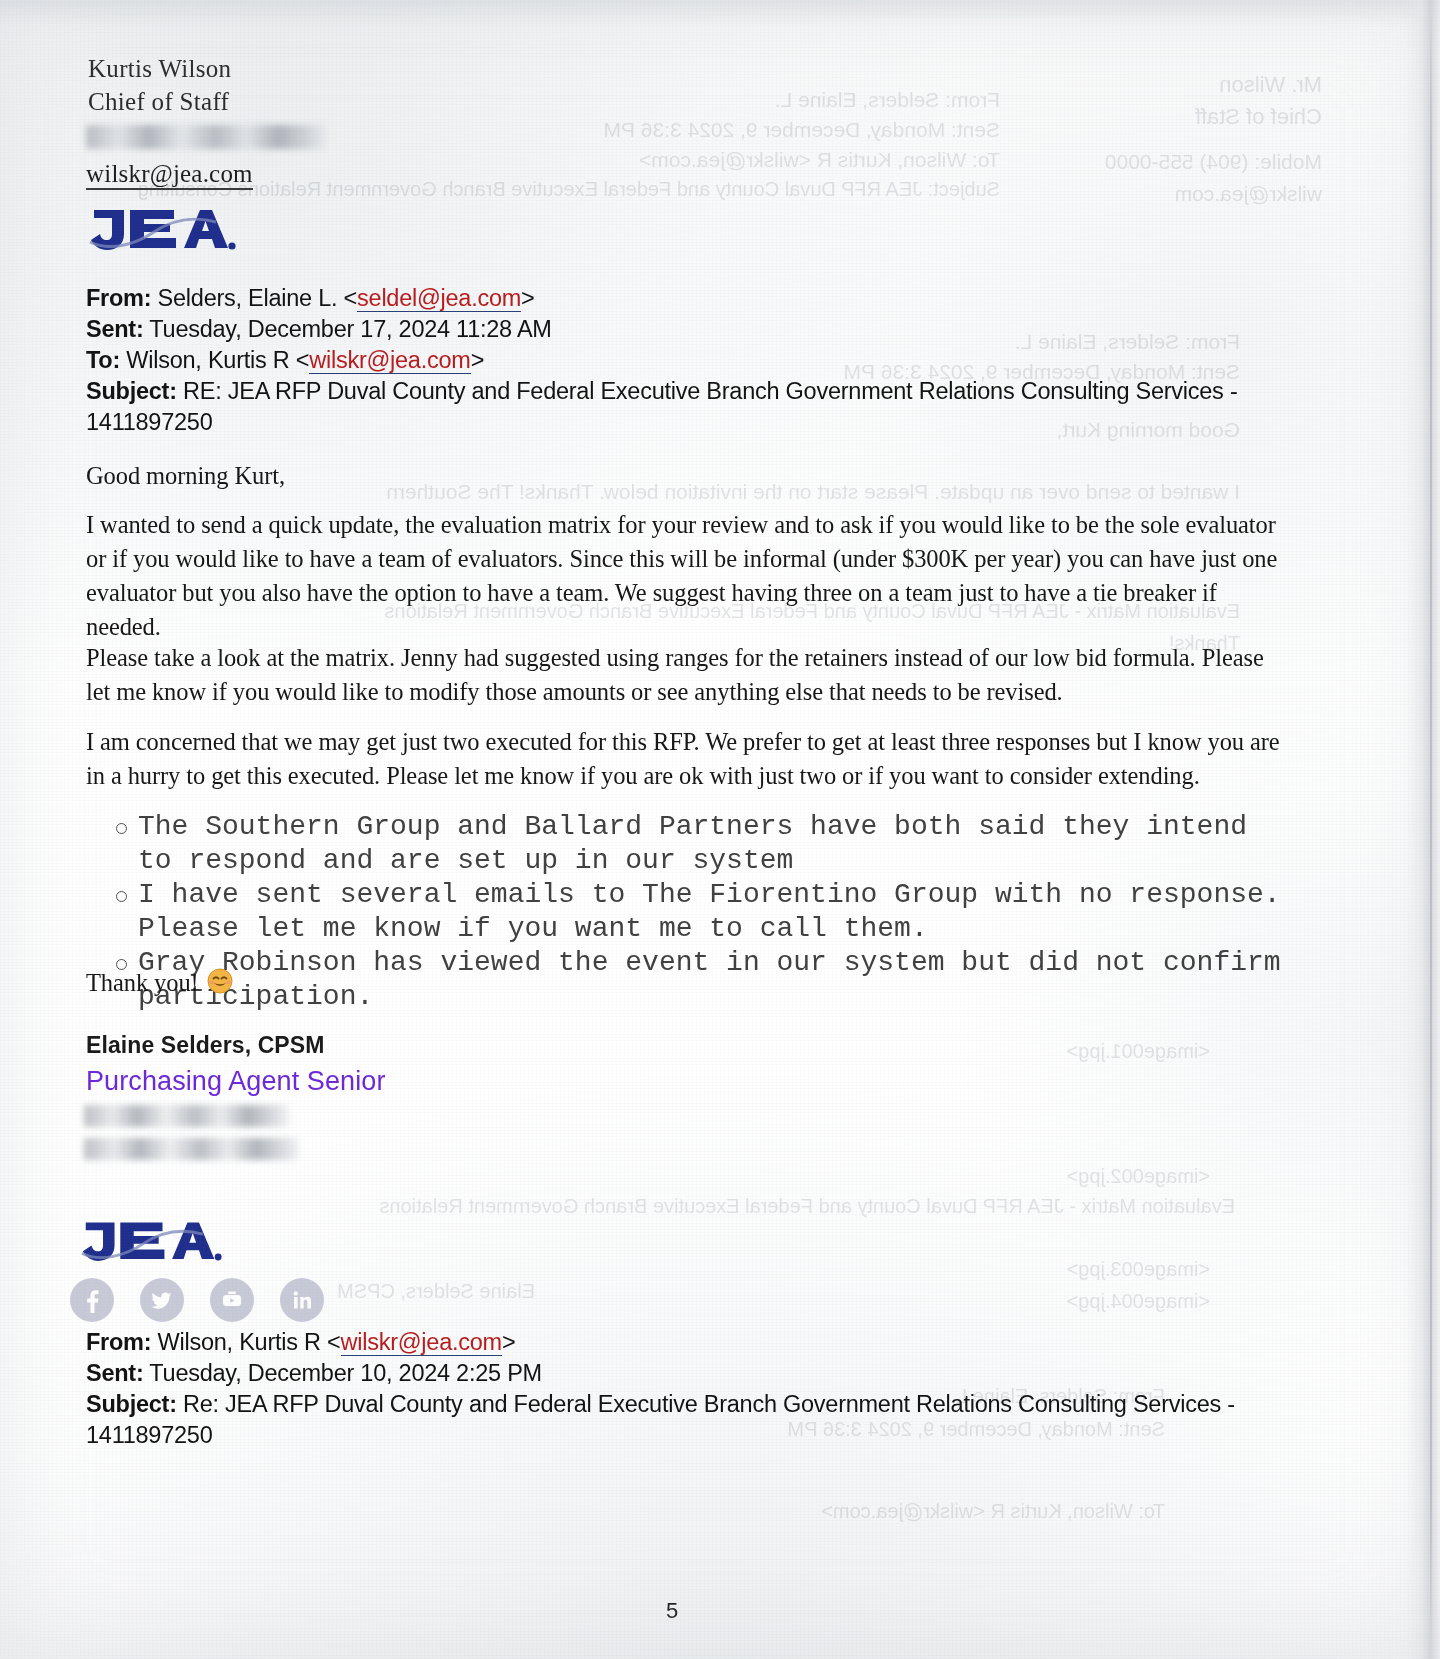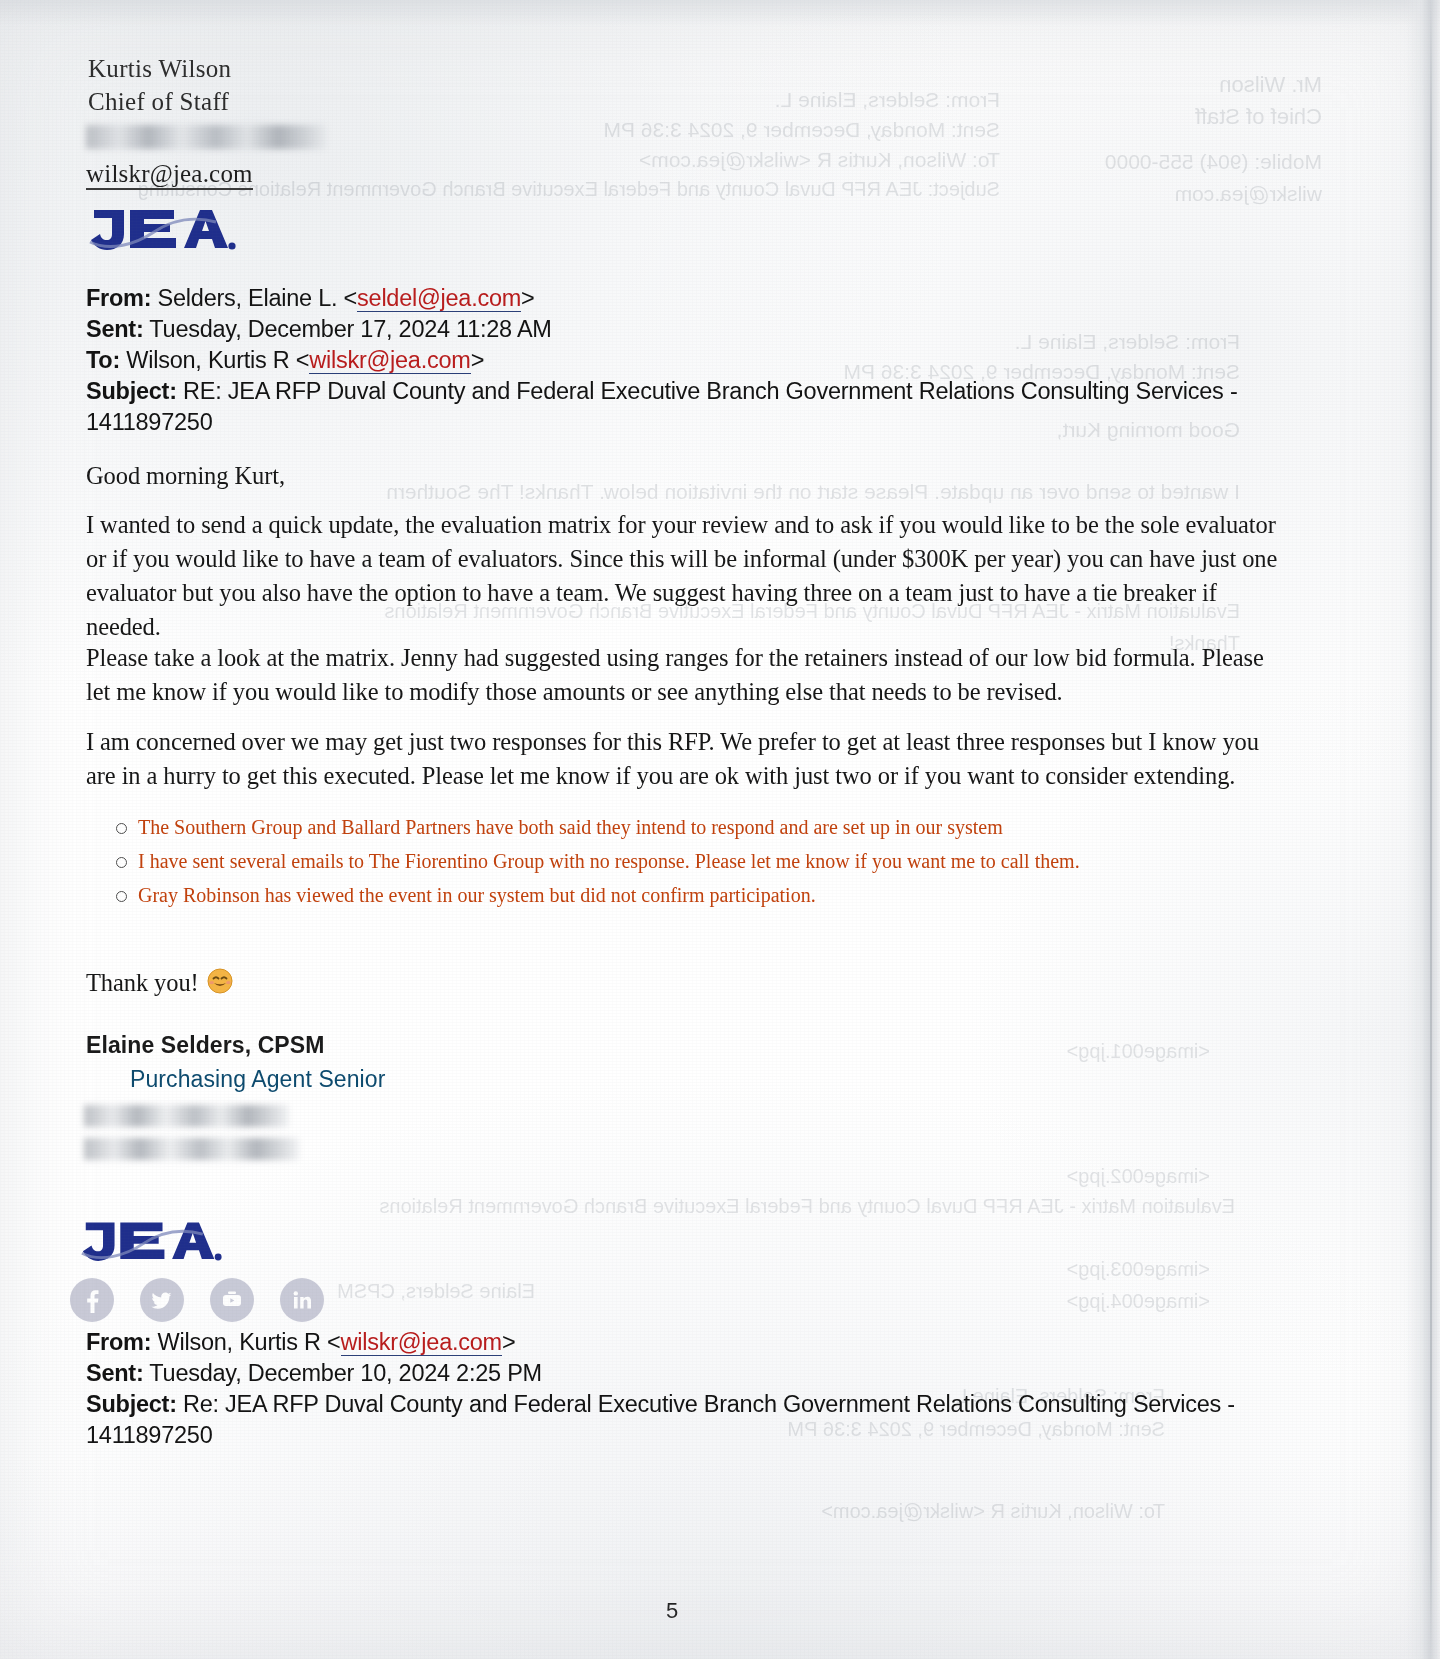--- a/index.html
+++ b/index.html
@@ -145,41 +145,40 @@
     text-align: center;
   }
   .bul-mark i {
     display: inline-block;
     width: 9px; height: 9px;
     border: 1.8px solid #4d4d4d;
     border-radius: 50%;
     vertical-align: middle;
   }
   .bul-txt {
-    font-family: Liberation Serif, serif;
-    font-size: 20px;
+    font-family: Liberation Mono, monospace;
+    font-size: 28px;
     line-height: 34px;
-    color: #c2410c;
+    color: #404040;
     width: 1150px;
   }
 
   
   .sig-name {
     font-family: "Liberation Sans", sans-serif;
     font-size: 23px;
     font-weight: bold;
     color: #1a1a1a;
     letter-spacing: 0.1px;
   }
   .sig-title {
     font-family: "Liberation Sans", sans-serif;
-    font-size: 23px;
-    color: #0c4a6e;
+    font-size: 27px;
+    color: #6d28d9;
     letter-spacing: 0.1px;
-    margin-left: 44px;
   }
 
   
   .emoji {
     display: inline-block;
     vertical-align: -3px;
     margin-left: 8px;
   }
 
   
@@ -301,21 +300,21 @@
       <span>RE: JEA RFP Duval County and Federal Executive Branch Government Relations Consulting Services - 1411897250</span>
     </div>
   </div>
 
   <div class="blk body-t" style="left:86px; top:459px; width:1200px;">Good morning Kurt,</div>
 
   <div class="blk body-t" style="left:86px; top:508px; width:1200px;">I wanted to send a quick update, the evaluation matrix for your review and to ask if you would like to be the sole evaluator or if you would like to have a team of evaluators.  Since this will be informal (under $300K per year) you can have just one evaluator but you also have the option to have a team.  We suggest having three on a team just to have a tie breaker if needed.</div>
 
   <div class="blk body-t" style="left:86px; top:641px; width:1200px;">Please take a look at the matrix. Jenny had suggested using ranges for the retainers instead of our low bid formula. Please let me know if you would like to modify those amounts or see anything else that needs to be revised.</div>
 
-  <div class="blk body-t" style="left:86px; top:725px; width:1200px;">I am concerned over we may get just two responses for this RFP. We prefer to get at least three responses but I know you are in a hurry to get this executed.  Please let me know if you are ok with just two or if you want to consider extending.</div>
+  <div class="blk body-t" style="left:86px; top:725px; width:1200px;">I am concerned that we may get just two executed for this RFP. We prefer to get at least three responses but I know you are in a hurry to get this executed.  Please let me know if you are ok with just two or if you want to consider extending.</div>
 
   <div class="blk" style="left:104px; top:810px; width:1200px;">
     <div class="bul-row">
       <span class="bul-mark"><i></i></span>
       <span class="bul-txt">The Southern Group and Ballard Partners have both said they intend to respond and are set up in our system</span>
     </div>
     <div class="bul-row">
       <span class="bul-mark"><i></i></span>
       <span class="bul-txt">I have sent several emails to The Fiorentino Group with no response.  Please let me know if you want me to call them.</span>
     </div>

